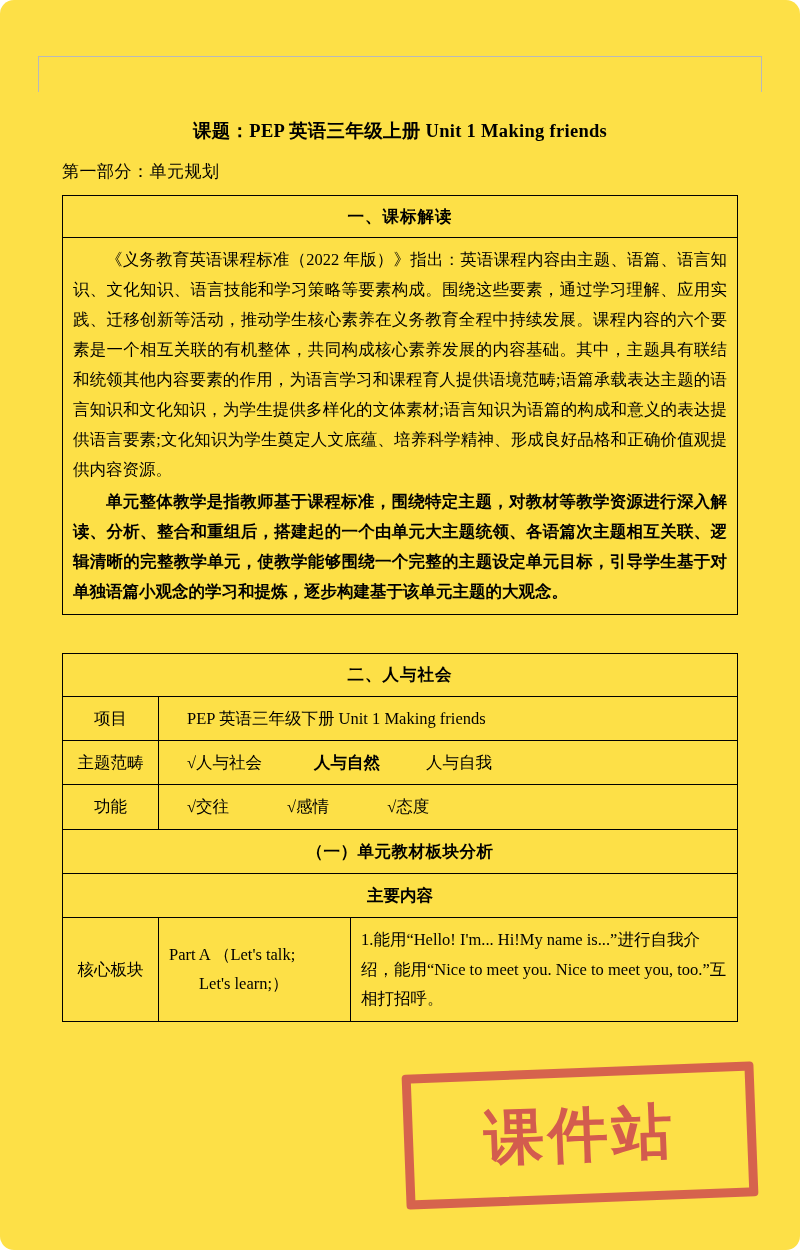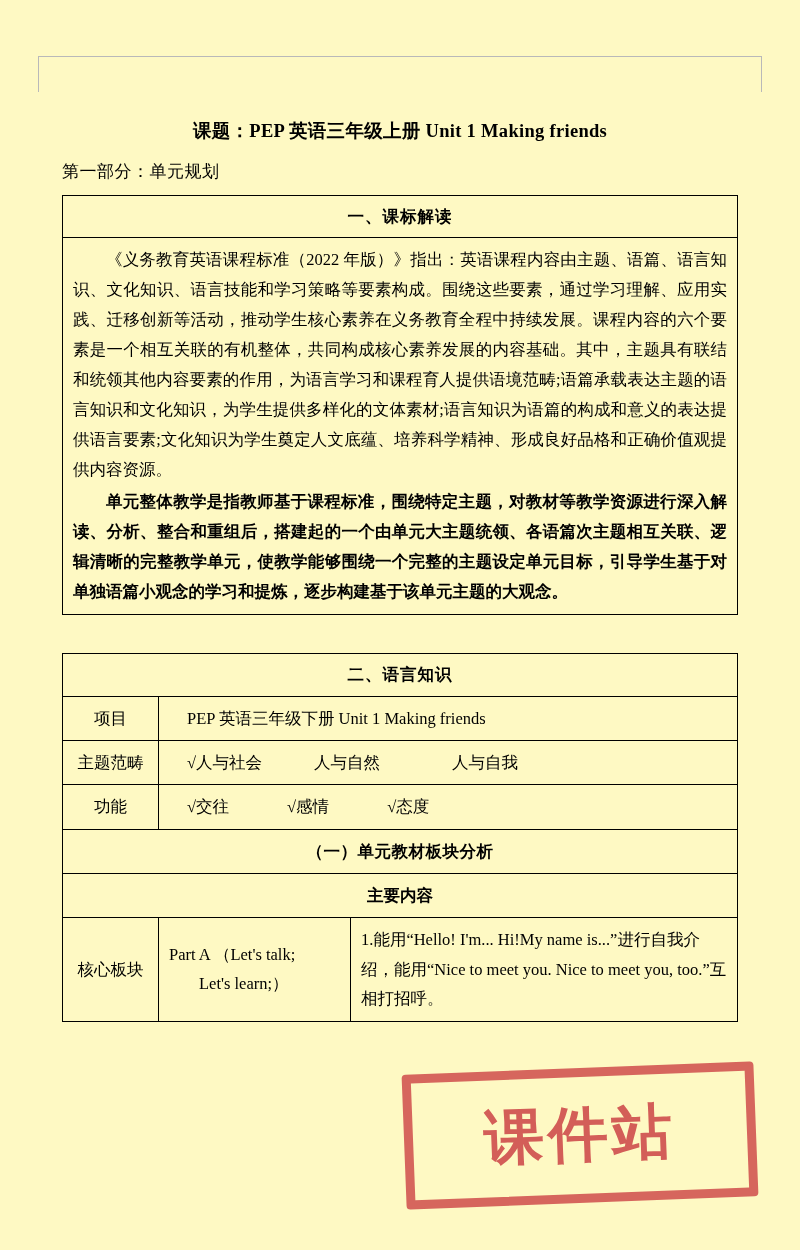--- a/index.html
+++ b/index.html
@@ -13,21 +13,22 @@
     position: relative;
     font-family: "Liberation Serif", serif;
     color: #000;
     overflow: hidden;
   }
 
   
   .page {
     position: absolute;
     inset: 0;
-    background: #fef9c3;
+    background: #fde047;
+    border-radius: 14px;
   }
 
   
   .top-rule {
     position: absolute;
     left: 38px;
     right: 38px;
     top: 56px;
     border-top: 1px solid #b9b9b9;
   }
@@ -112,21 +113,21 @@
     font-size: 17px;
     letter-spacing: 0.5px;
   }
   .minor-head {
     text-align: center;
     font-weight: bold;
     font-size: 16px;
   }
   .spaced span { display: inline-block; }
   .sp1 { margin-right: 52px; }
-  .sp2 { margin-right: 72px; }
+  .sp2 { margin-right: 46px; font-weight: bold; }
   .f1 { margin-right: 58px; }
 
   .partA-cell { font-size: 16px; line-height: 1.9; }
   .content-cell { font-size: 16px; line-height: 1.8; }
 
   
   .stamp {
     position: absolute;
     left: 404px;
     top: 1068px;
@@ -188,21 +189,21 @@
     <div class="gap"></div>
 
     <table class="doc-table">
       <colgroup>
         <col style="width:96px">
         <col style="width:192px">
         <col>
       </colgroup>
       <tbody>
         <tr>
-          <td class="tbl-head" colspan="3">二、语言知识</td>
+          <td class="tbl-head" colspan="3">二、人与社会</td>
         </tr>
         <tr>
           <td class="cell-label">项目</td>
           <td colspan="2" class="cell-item">PEP 英语三年级下册  Unit 1 Making friends</td>
         </tr>
         <tr>
           <td class="cell-label">主题范畴</td>
           <td colspan="2" class="cell-item spaced">
             <span class="sp1">√人与社会</span><span class="sp2">人与自然</span><span>人与自我</span>
           </td>

